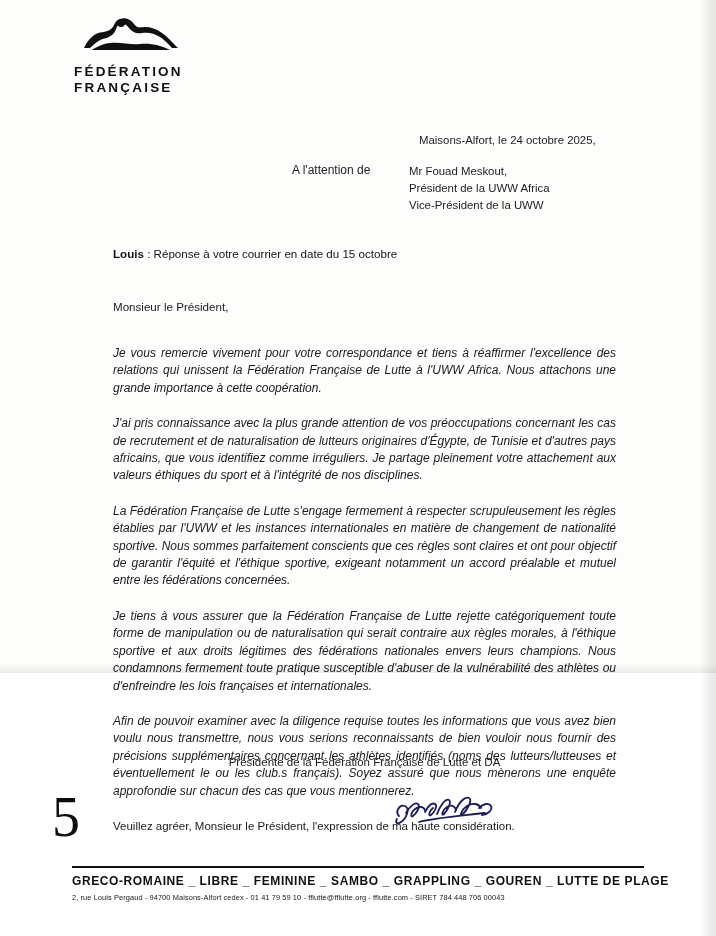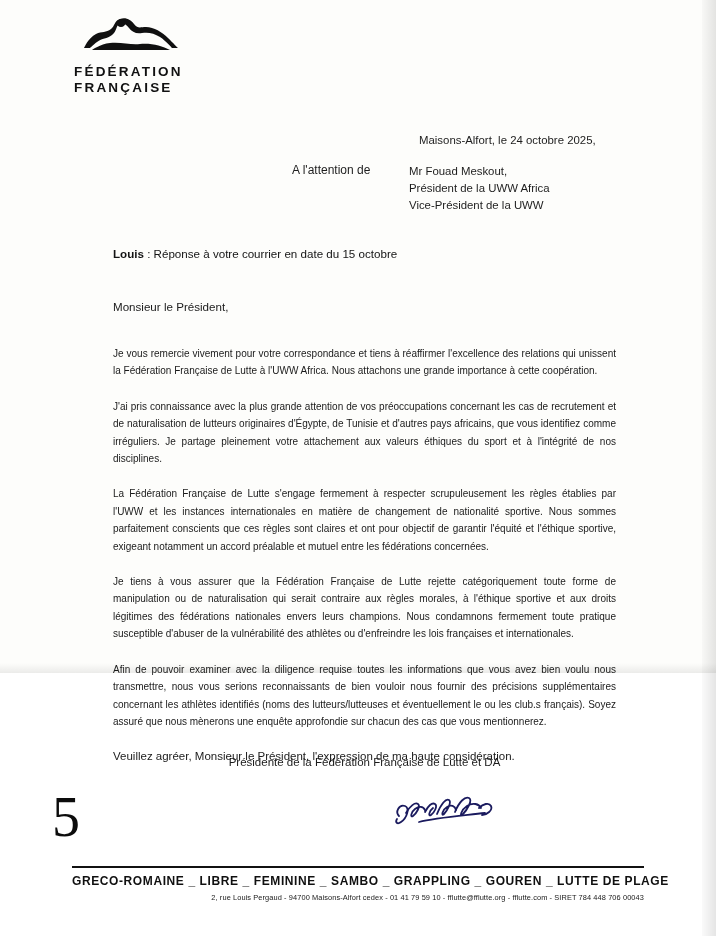--- a/index.html
+++ b/index.html
@@ -110,25 +110,26 @@
     position: absolute;
     left: 113px;
     top: 300px;
     width: 503px;
   }
   .salutation {
     font-size: 11.6px;
     margin-bottom: 32px;
   }
   .para {
-    font-size: 10px;
+    font-size: 12px;
     line-height: 17.4px;
     text-align: justify;
     margin-bottom: 18px;
     color: #1a1a1a;
+    font-style: italic;
   }
   .closing {
     font-size: 11.5px;
     line-height: 17.4px;
     margin-top: 4px;
   }
 
   
   .sig-block {
     position: absolute;
@@ -184,21 +185,21 @@
     font-weight: bold;
     letter-spacing: 0.6px;
     color: #101010;
     white-space: nowrap;
   }
   .footer-contact {
     position: absolute;
     left: 72px;
     top: 893px;
     width: 572px;
-    text-align: right;
+    text-align: left;
     font-size: 7.4px;
     letter-spacing: 0.1px;
     color: #171717;
     white-space: nowrap;
   }
 </style>
 </head>
 <body>
 
 <div class="page">

